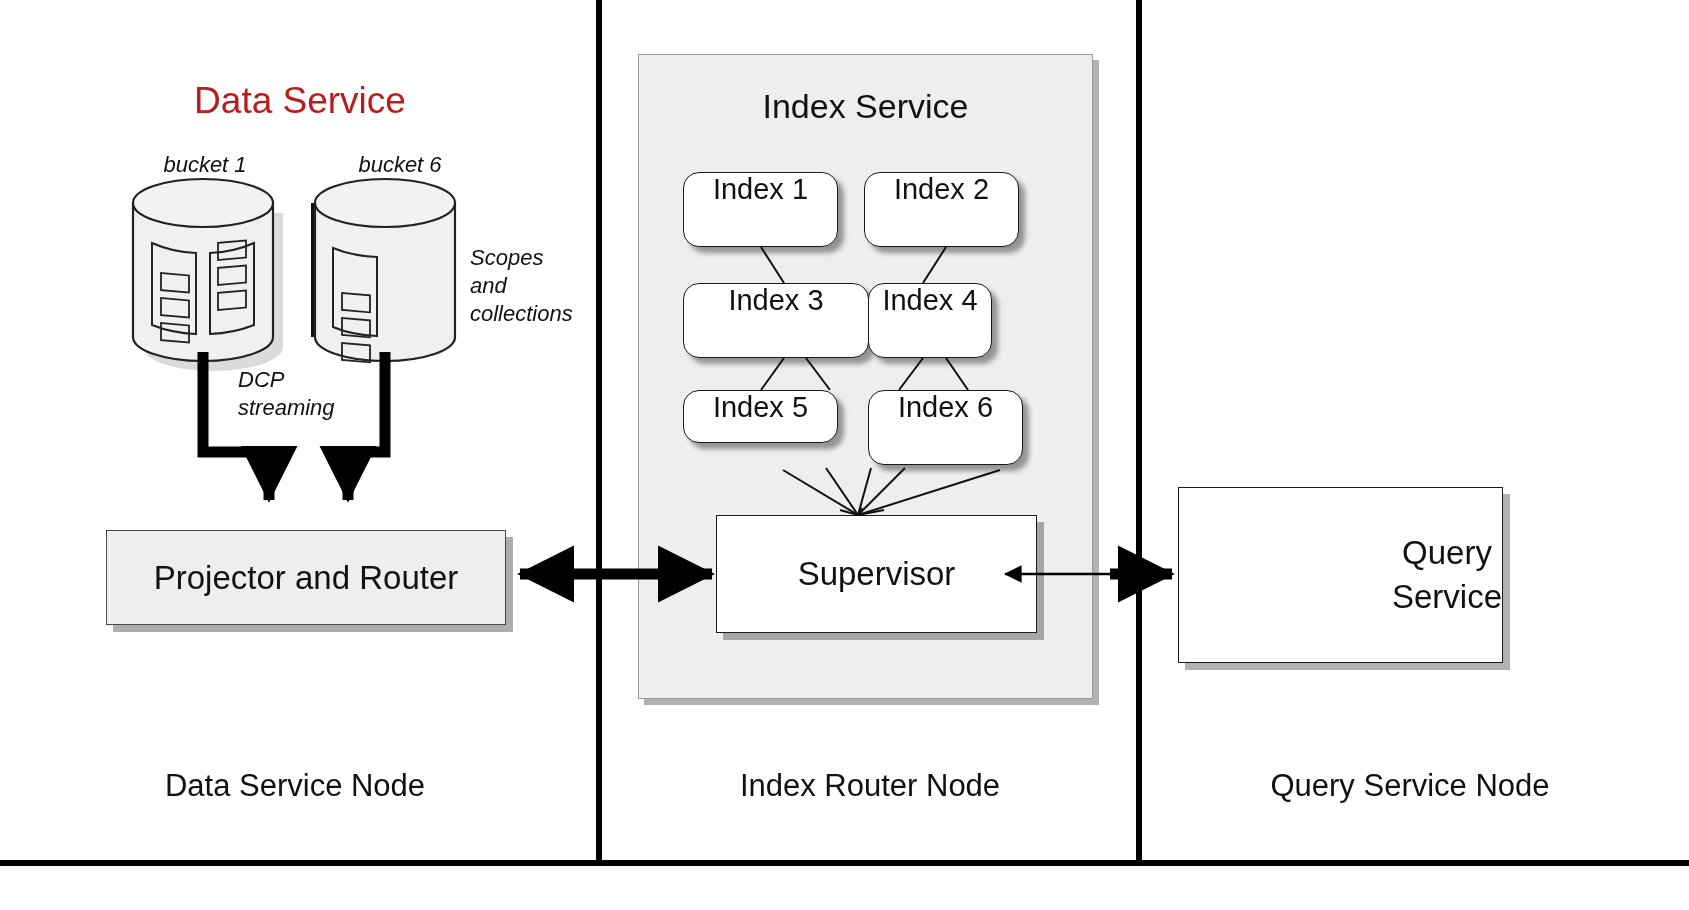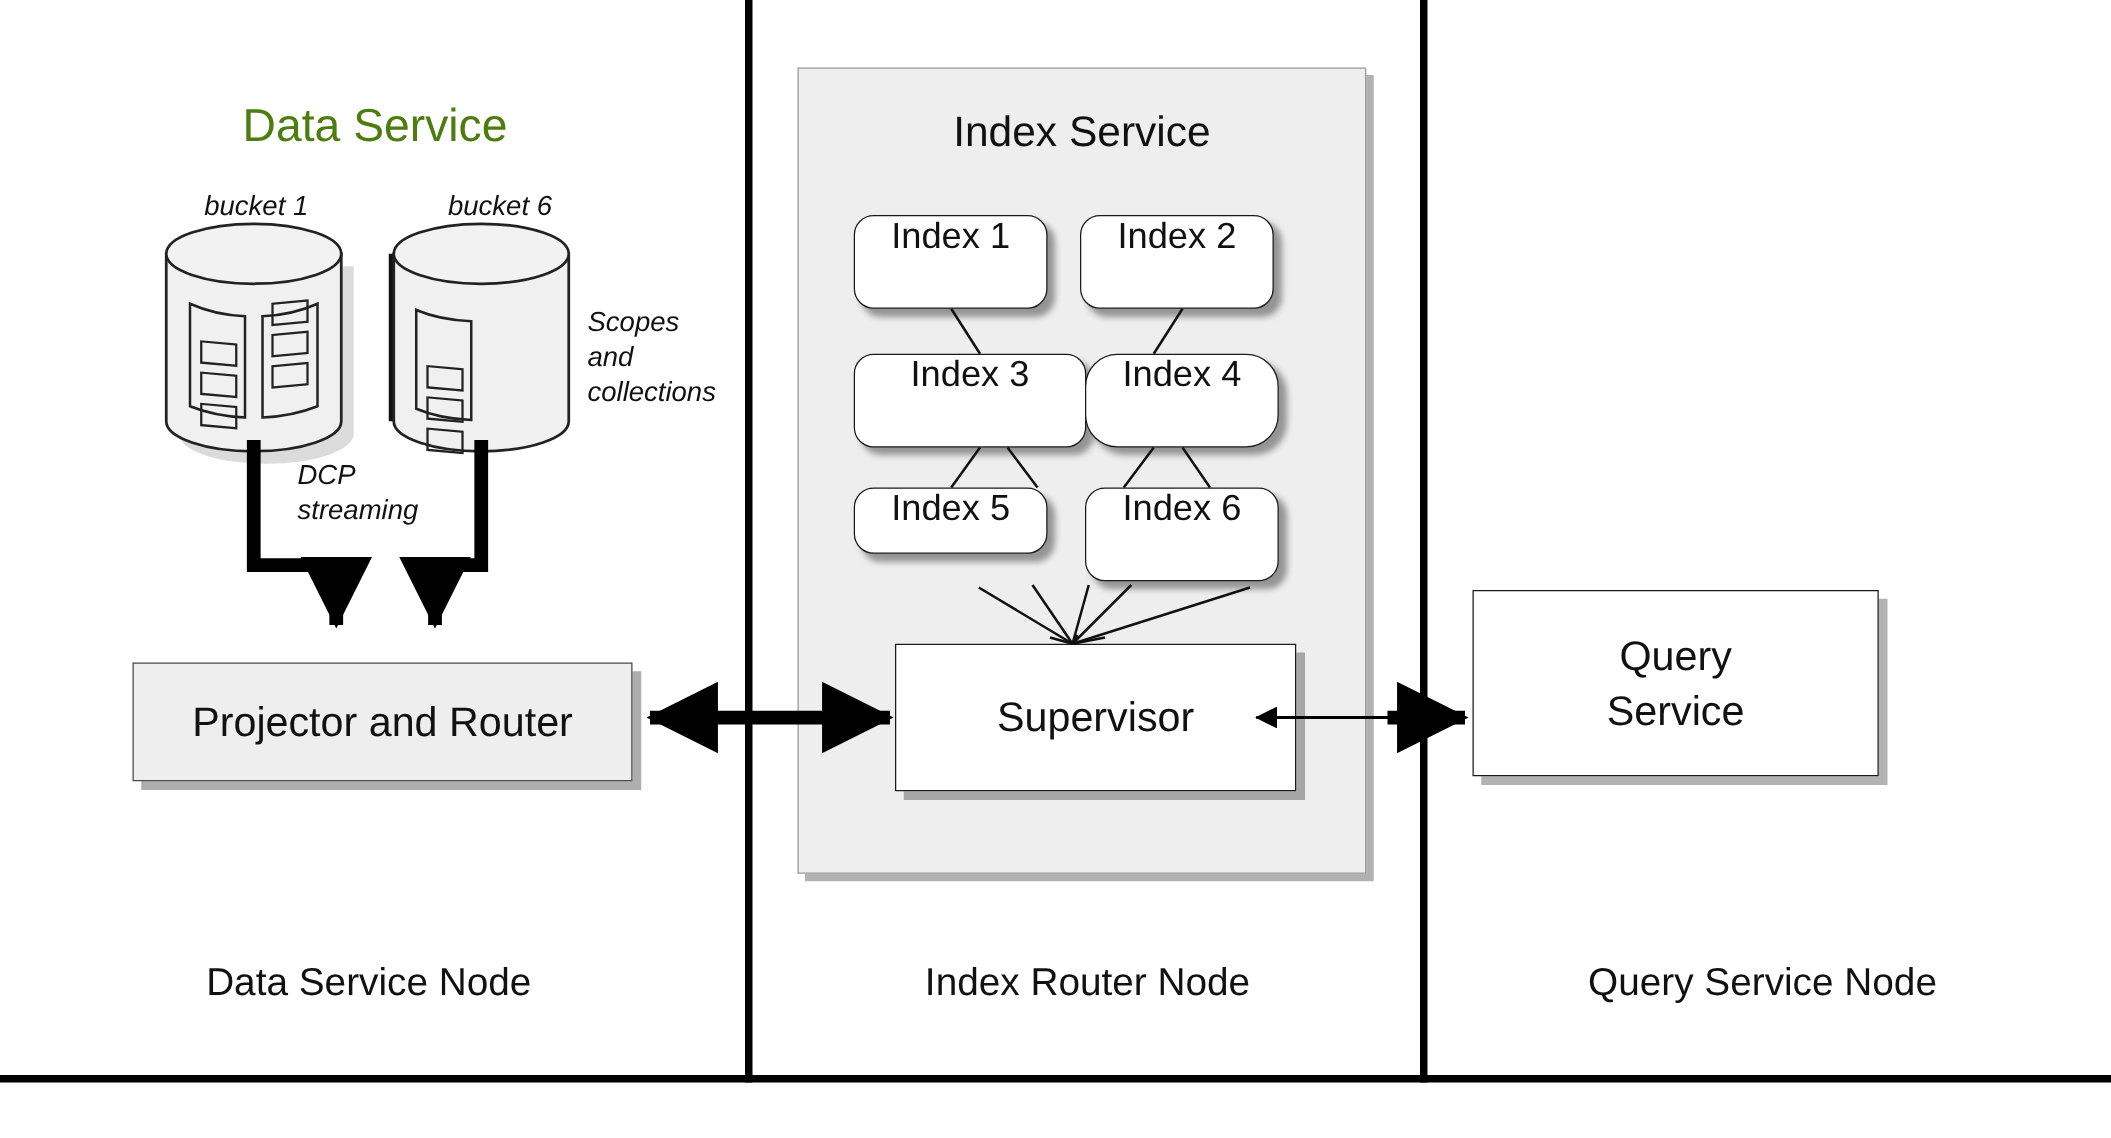--- a/index.html
+++ b/index.html
@@ -39,21 +39,21 @@
     left: 0;
     width: 1689px;
     height: 6px;
     background: #000000;
   }
 
   
   .title-text {
     position: absolute;
     font-size: 37px;
-    color: #4d7c0f;
+    color: #b91c1c;
     white-space: nowrap;
     text-align: center;
   }
   .node-label {
     position: absolute;
     font-size: 31px;
     color: #111111;
     white-space: nowrap;
     text-align: center;
   }
@@ -165,37 +165,37 @@
 
   <div class="index-box" style="left:683px; top:172px; width:155px; height:75px;">
     <span>Index 1</span>
   </div>
   <div class="index-box" style="left:864px; top:172px; width:155px; height:75px;">
     <span>Index 2</span>
   </div>
   <div class="index-box" style="left:683px; top:283px; width:186px; height:75px;">
     <span>Index 3</span>
   </div>
-  <div class="index-box" style="left:868px; top:283px; width:155px; height:75px;border-radius:26px;">
+  <div class="index-box" style="left:868px; top:283px; width:124px; height:75px;">
     <span>Index 4</span>
   </div>
   <div class="index-box" style="left:683px; top:390px; width:155px; height:53px;">
     <span>Index 5</span>
   </div>
   <div class="index-box" style="left:868px; top:390px; width:155px; height:75px;">
     <span>Index 6</span>
   </div>
 
   <div class="svc-box white" style="left:716px; top:515px; width:321px; height:118px;">
     <span>Supervisor</span>
   </div>
 
   <div class="node-label" style="left:630px; top:768px; width:480px;">Index Router Node</div>
 
-  <div class="svc-box white tall" style="left:1178px; top:472px; width:325px; height:149px;">
+  <div class="svc-box white tall" style="left:1178px; top:487px; width:325px; height:176px;justify-content:flex-end;">
     <div>
       <div>Query</div>
       <div>Service</div>
     </div>
   </div>
 
   <div class="node-label" style="left:1150px; top:768px; width:520px;">Query Service Node</div>
 
   <svg class="layer" viewBox="0 0 1689 910" xmlns="http://www.w3.org/2000/svg">
     <defs>

